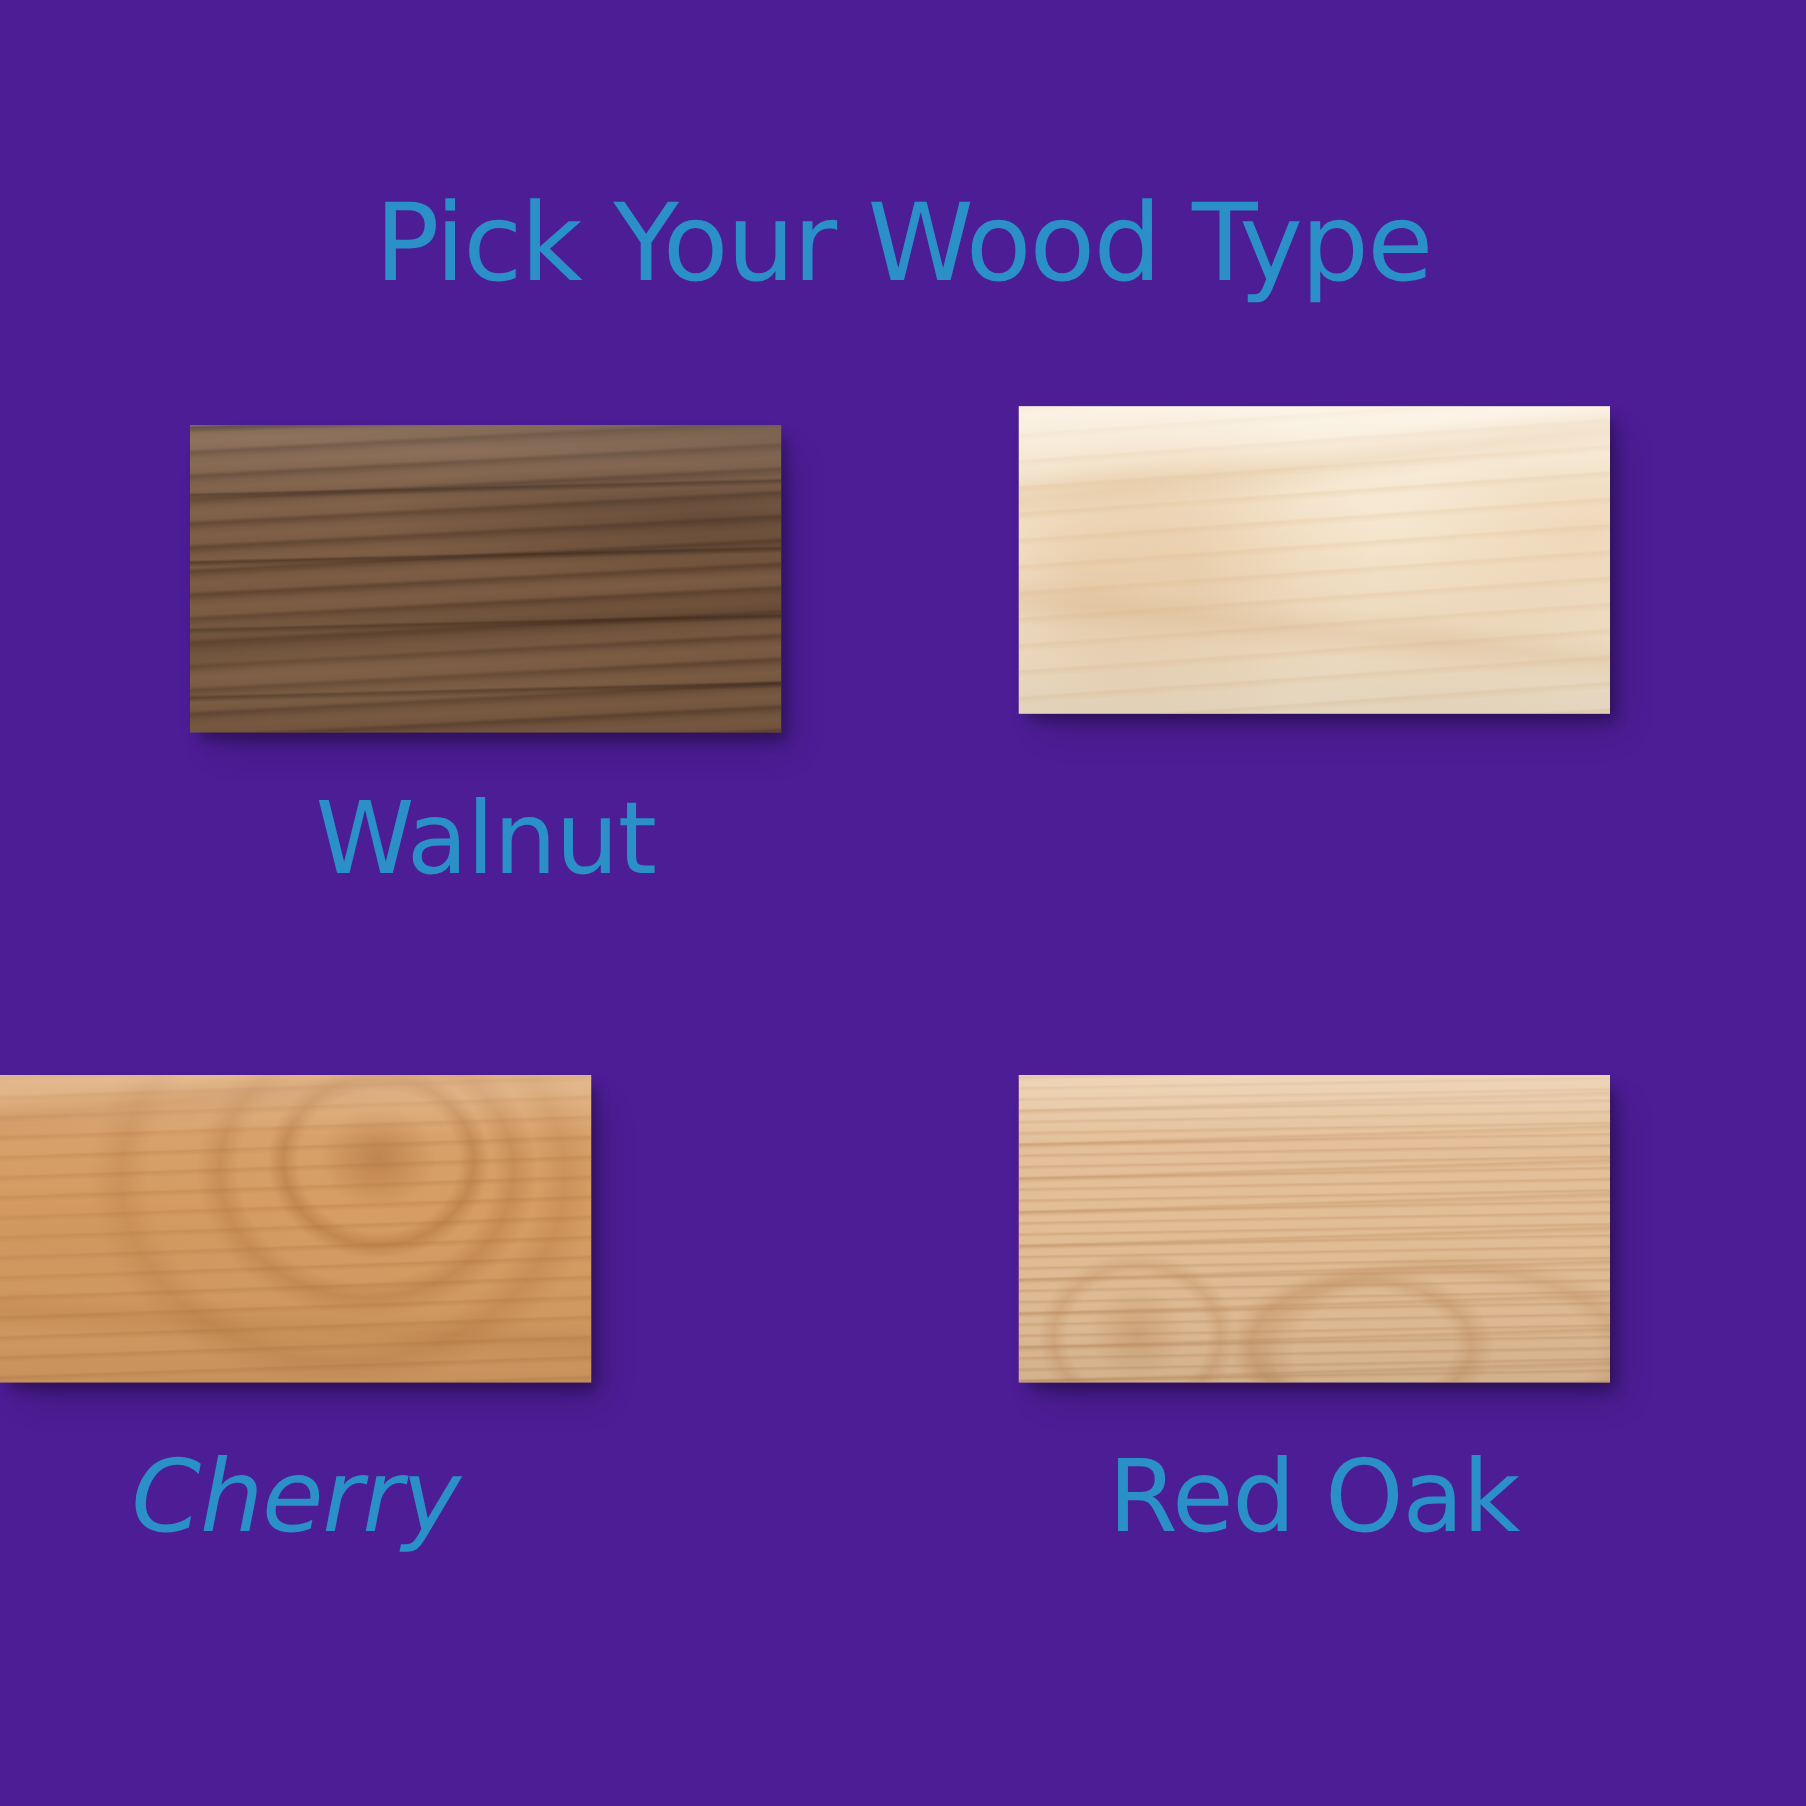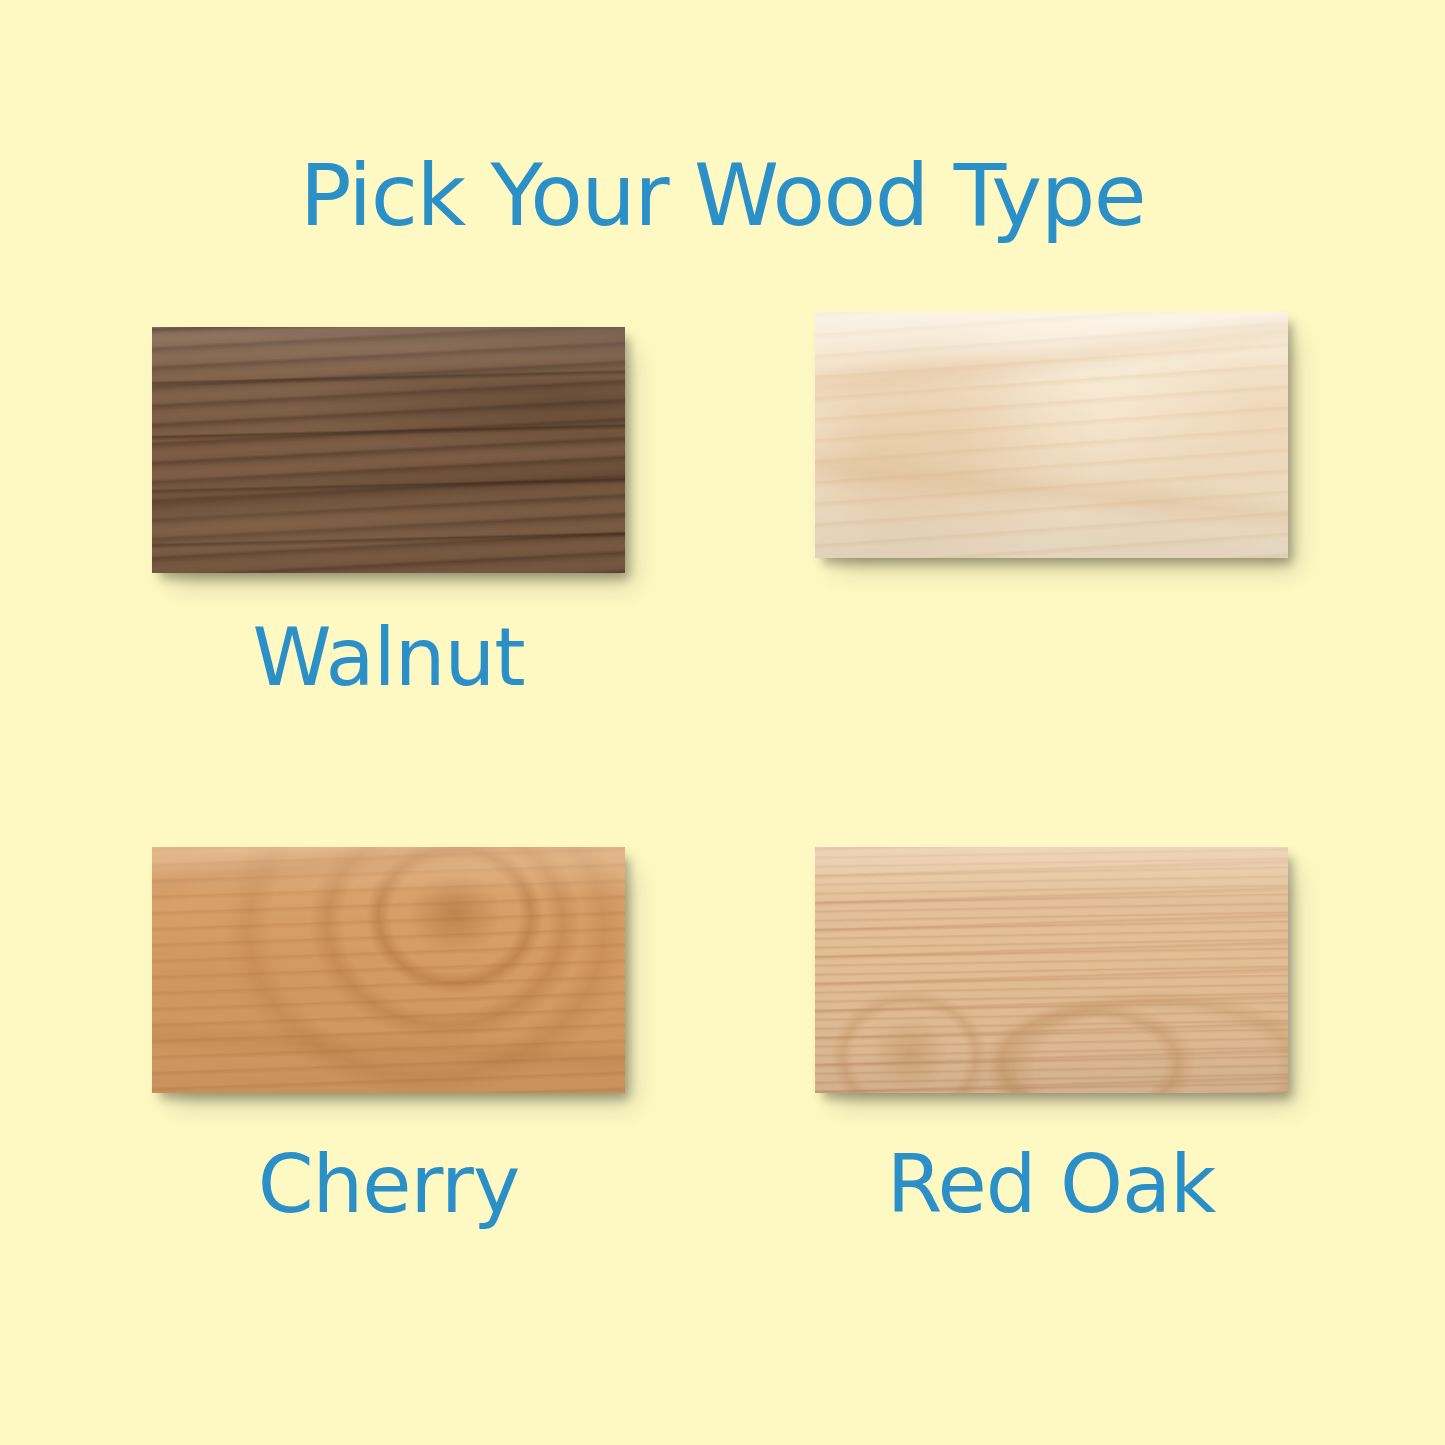--- a/index.html
+++ b/index.html
@@ -12,21 +12,21 @@
     height: 1445px;
     font-family: "Liberation Sans", sans-serif;
     -webkit-font-smoothing: antialiased;
     overflow: hidden;
   }
 
   .page {
     position: relative;
     width: 1445px;
     height: 1445px;
-    background: #fef9c3;
+    background: #4c1d95;
   }
 
   
   .page-title {
     position: absolute;
     top: 152px;
     left: 0;
     width: 1445px;
     text-align: center;
     font-family: "DejaVu Sans", sans-serif;
@@ -34,38 +34,38 @@
     font-weight: 400;
     letter-spacing: -1.5px;
     color: #2b8fc8;
     line-height: 1;
     white-space: nowrap;
   }
 
   
   .swatch-grid {
     position: absolute;
-    top: 312px;
+    top: 325px;
     left: 0;
     width: 1445px;
     display: grid;
     grid-template-columns: 1fr 1fr;
     grid-template-rows: auto auto;
     row-gap: 10px;
   }
 
   .swatch-cell {
     position: relative;
     height: 510px;
   }
 
   
   .cell-walnut  { padding-left: 152px; padding-top: 15px; }
   .cell-maple   { padding-left: 92px;  padding-top: 0px;  }
-  .cell-cherry  { padding-left: 152px; padding-top: 0px;  }
+  .cell-cherry  { padding-top: 0px; font-style: italic;  }
   .cell-redoak  { padding-left: 92px;  padding-top: 0px;  }
 
   .swatch {
     position: relative;
     width: 473px;
     height: 246px;
     overflow: hidden;
     box-shadow:
       6px 8px 10px -2px rgba(0,0,0,0.30),
       14px 18px 26px -6px rgba(0,0,0,0.17);

